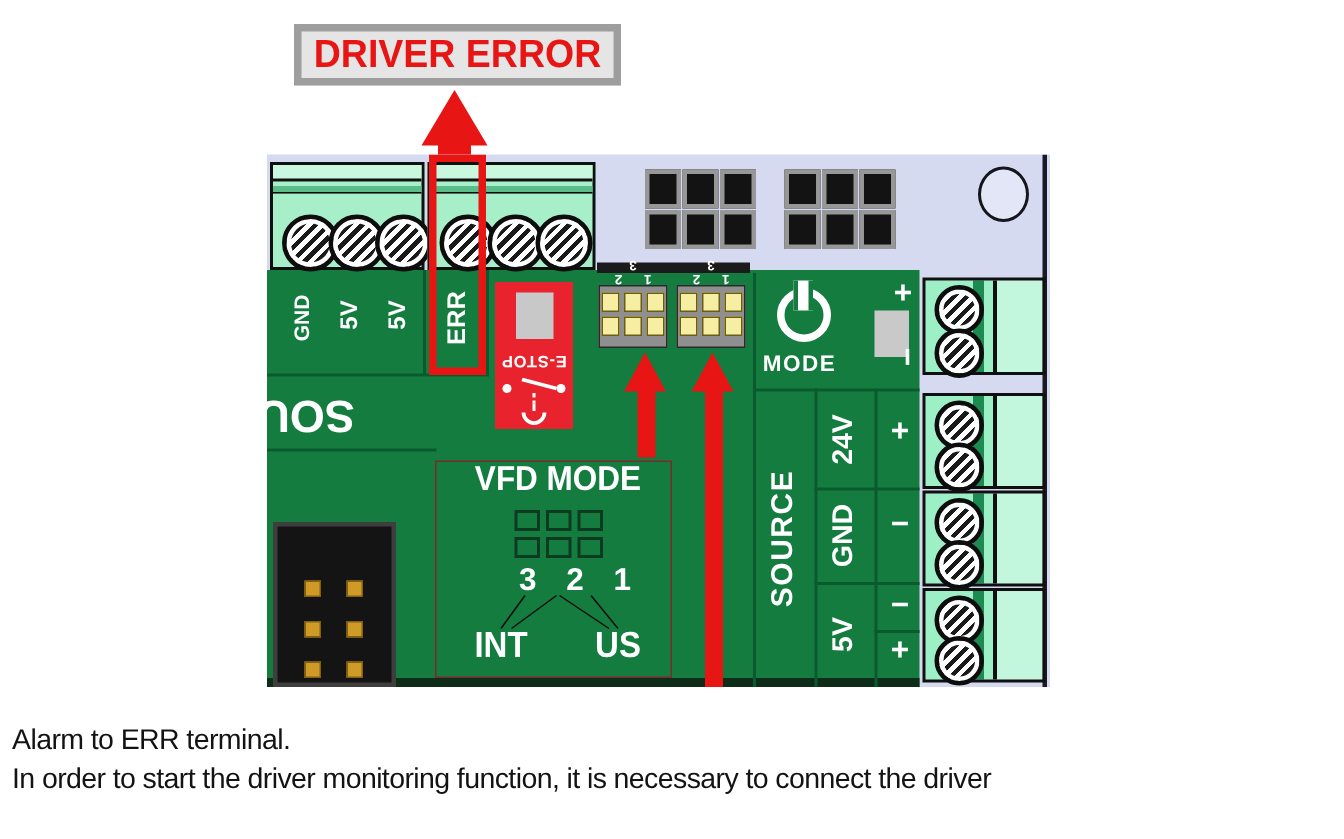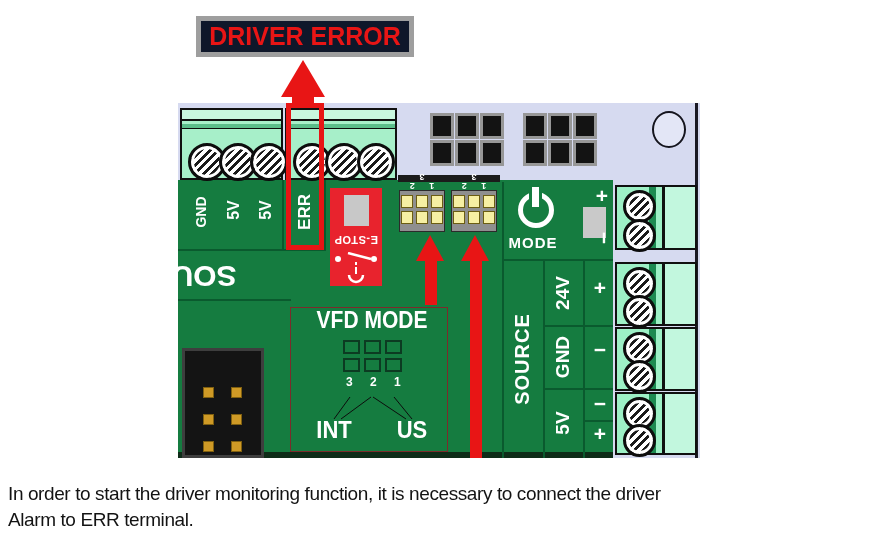--- a/index.html
+++ b/index.html
@@ -1,21 +1,21 @@
 <!DOCTYPE html>
 <html><head>
 <meta charset="utf-8">
 <style>
   html,body{margin:0;padding:0;background:#ffffff;}
   .page{position:relative;width:896px;height:559px;background:#fff;overflow:hidden;
         font-family:"Liberation Sans",sans-serif;}
   .abs{position:absolute;box-sizing:border-box;}
 
   
-  .label-box{left:196px;top:16px;width:218px;height:41px;background:#0f172a;
+  .label-box{left:196px;top:16px;width:218px;height:41px;background:#e5e5e5;
     border:5px solid #9e9e9e;display:flex;align-items:center;justify-content:center;}
   .label-box span{color:#e81515;font-weight:bold;font-size:25px;letter-spacing:0px;
     transform:scaleY(1.05);white-space:nowrap;}
 
   
   .ahead-big{left:281px;top:60px;width:0;height:0;border-left:22px solid transparent;
     border-right:22px solid transparent;border-bottom:37px solid #e81515;}
   .abody-big{left:292px;top:93px;width:22px;height:12px;background:#e81515;}
   .ahead{width:0;height:0;border-left:14px solid transparent;border-right:14px solid transparent;
     border-bottom:26px solid #e81515;}
@@ -202,21 +202,21 @@
     <div class="abs vfdbox"></div>
     <div class="abs wlbl" style="left:119px;top:205px;width:150px;font-size:21px;transform:scaleY(1.1);">VFD MODE</div>
     <div class="abs sqgrid" style="left:165px;top:237px;">
       <div class="sq"></div>
         <div class="sq"></div>
         <div class="sq"></div>
       <div class="sq"></div>
         <div class="sq"></div>
         <div class="sq"></div>
     </div>
-    <div class="abs wlbl" style="left:164px;top:272px;width:62px;font-size:12px;letter-spacing:7px;padding-left:4px;">3 2 1</div>
+    <div class="abs wlbl" style="left:164px;top:272px;width:62px;font-size:21px;letter-spacing:7px;padding-left:4px;">3 2 1</div>
     <svg class="abs" style="left:140px;top:290px;" width="120" height="30" viewBox="0 0 120 30">
       <line x1="32" y1="4" x2="16" y2="26" stroke="#0c0c0c" stroke-width="1"></line>
       <line x1="53" y1="4" x2="23" y2="26" stroke="#0c0c0c" stroke-width="1"></line>
       <line x1="55" y1="4" x2="88" y2="26" stroke="#0c0c0c" stroke-width="1"></line>
       <line x1="76" y1="4" x2="94" y2="26" stroke="#0c0c0c" stroke-width="1"></line>
     </svg>
     <div class="abs wlbl" style="left:134px;top:314px;width:44px;font-size:22px;transform:scaleY(1.1);">INT</div>
     <div class="abs wlbl" style="left:213px;top:314px;width:42px;font-size:22px;transform:scaleY(1.1);">US</div>
 
     <div class="abs conn">
@@ -267,17 +267,17 @@
       <div class="screw sm" style="left:6px;top:31px;"></div>
     </div>
     <div class="abs rblock" style="top:289px;height:63px;">
       <div class="screw sm" style="left:6px;top:3px;"></div>
       <div class="screw sm" style="left:6px;top:30px;"></div>
     </div>
 
   </div>
 
   <div class="abs caption">
+    <div>Alarm to ERR terminal.</div>
     <div>In order to start the driver monitoring function, it is necessary to connect the driver</div>
-    <div>Alarm to ERR terminal.</div>
   </div>
 
 </div>
 
 </body></html>

